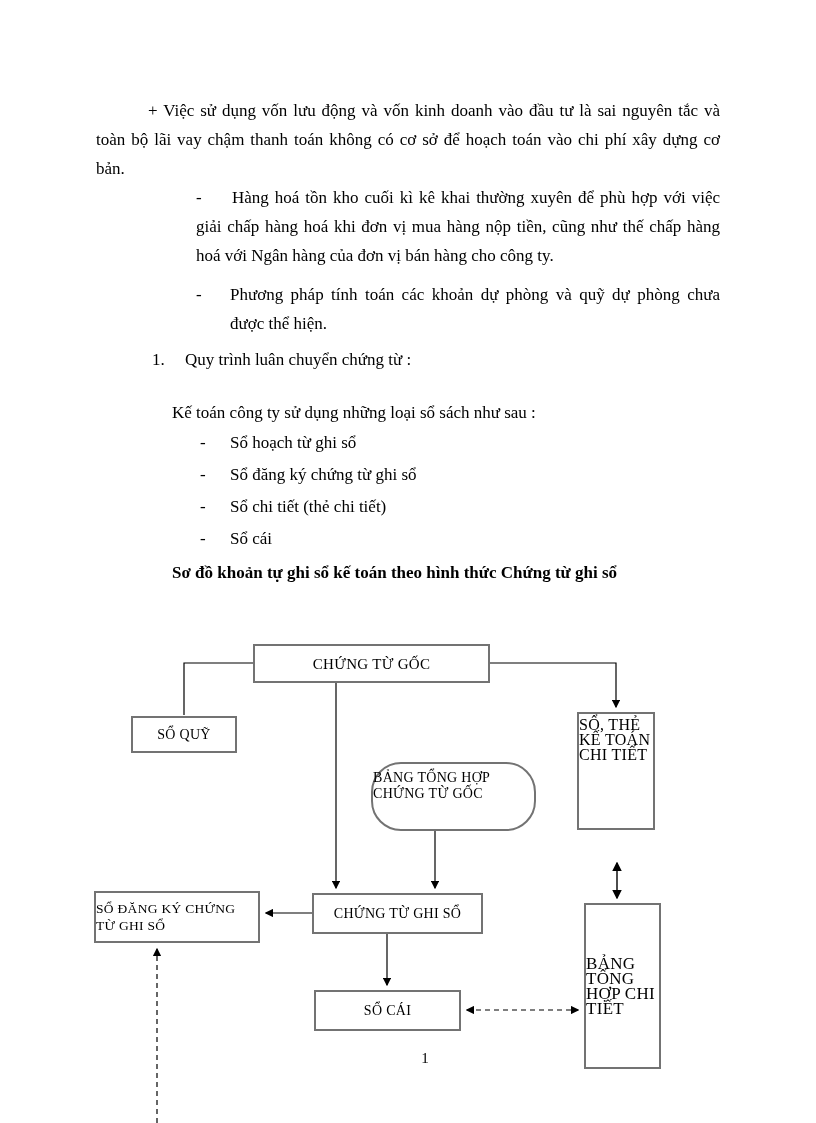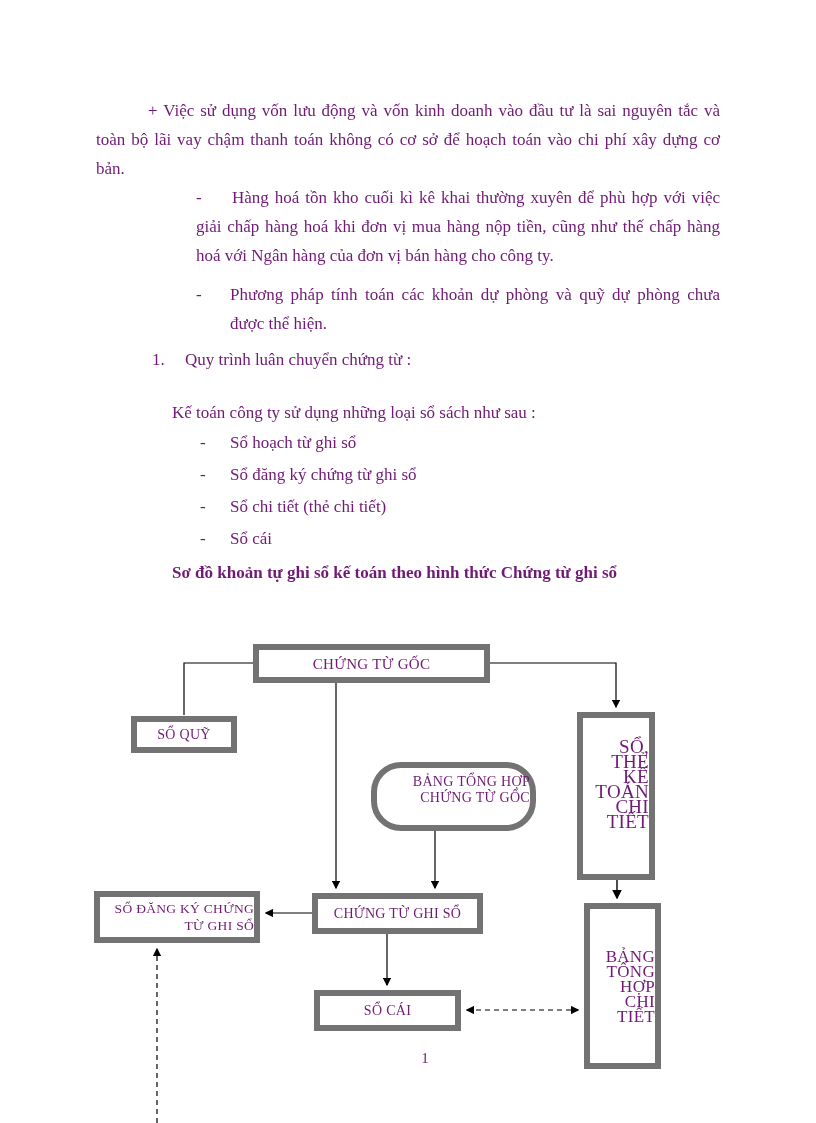--- a/index.html
+++ b/index.html
@@ -2,21 +2,21 @@
 <html><head>
 <meta charset="utf-8">
 <style>
   * { margin:0; padding:0; box-sizing:border-box; }
   html,body { background:#ffffff; }
   .page {
     position:relative;
     width:816px; height:1123px;
     margin:0 auto;
     background:#ffffff;
-    color:#701a75;
+    color:#000000;
     font-family:"Liberation Serif", serif;
     overflow:hidden;
   }
   .content {
     position:absolute;
     left:96px; right:96px; top:96px;
     font-size:17px;
     line-height:29px;
     text-align:justify;
   }
@@ -31,30 +31,30 @@
   .doc-list { list-style:none; padding-left:104px; }
   .doc-list li { line-height:32px; }
   .doc-list .marker { display:inline-block; width:30px; }
   .diagram-title { padding-left:76px; font-weight:bold; margin-top:3px; }
 
   
   .diagram-layer { position:absolute; left:0; top:0; width:816px; height:1123px; }
   .connectors { position:absolute; left:0; top:0; pointer-events:none; }
   .dbox {
     position:absolute;
-    border:6px solid #737373;
+    border:2px solid #737373;
     background:#fff;
     display:flex; align-items:center; justify-content:center;
-    text-align:right;
+    text-align:left;
     font-size:14px; line-height:16px;
     letter-spacing:0.3px;
   }
   .box-ctg        { left:253px; top:644px; width:237px; height:39px; font-size:15px; }
   .box-soquy      { left:131px; top:716px; width:106px; height:37px; }
-  .box-sothe      { left:577px; top:712px; width:78px;  height:168px; align-items:flex-start; padding-top:21px; font-size:19px; line-height:15px; }
+  .box-sothe      { left:577px; top:712px; width:78px;  height:118px; align-items:flex-start; padding-top:3px; font-size:16px; line-height:15px; }
   .box-bth-ctg    { left:371px; top:762px; width:165px; height:69px;  align-items:flex-start; padding-top:6px;border-radius:30px; }
   .box-ctgs       { left:312px; top:893px; width:171px; height:41px; }
   .box-sodangky   { left:94px;  top:891px; width:166px; height:52px; font-size:13.5px; line-height:17px; }
   .box-socai      { left:314px; top:990px; width:147px; height:41px; }
   .box-bth-ct     { left:584px; top:903px; width:77px;  height:166px; font-size:17px; line-height:15px; }
   .page-number {
     position:absolute; left:380px; top:1050px; width:90px;
     text-align:center; font-size:15px;
   }
 </style>

